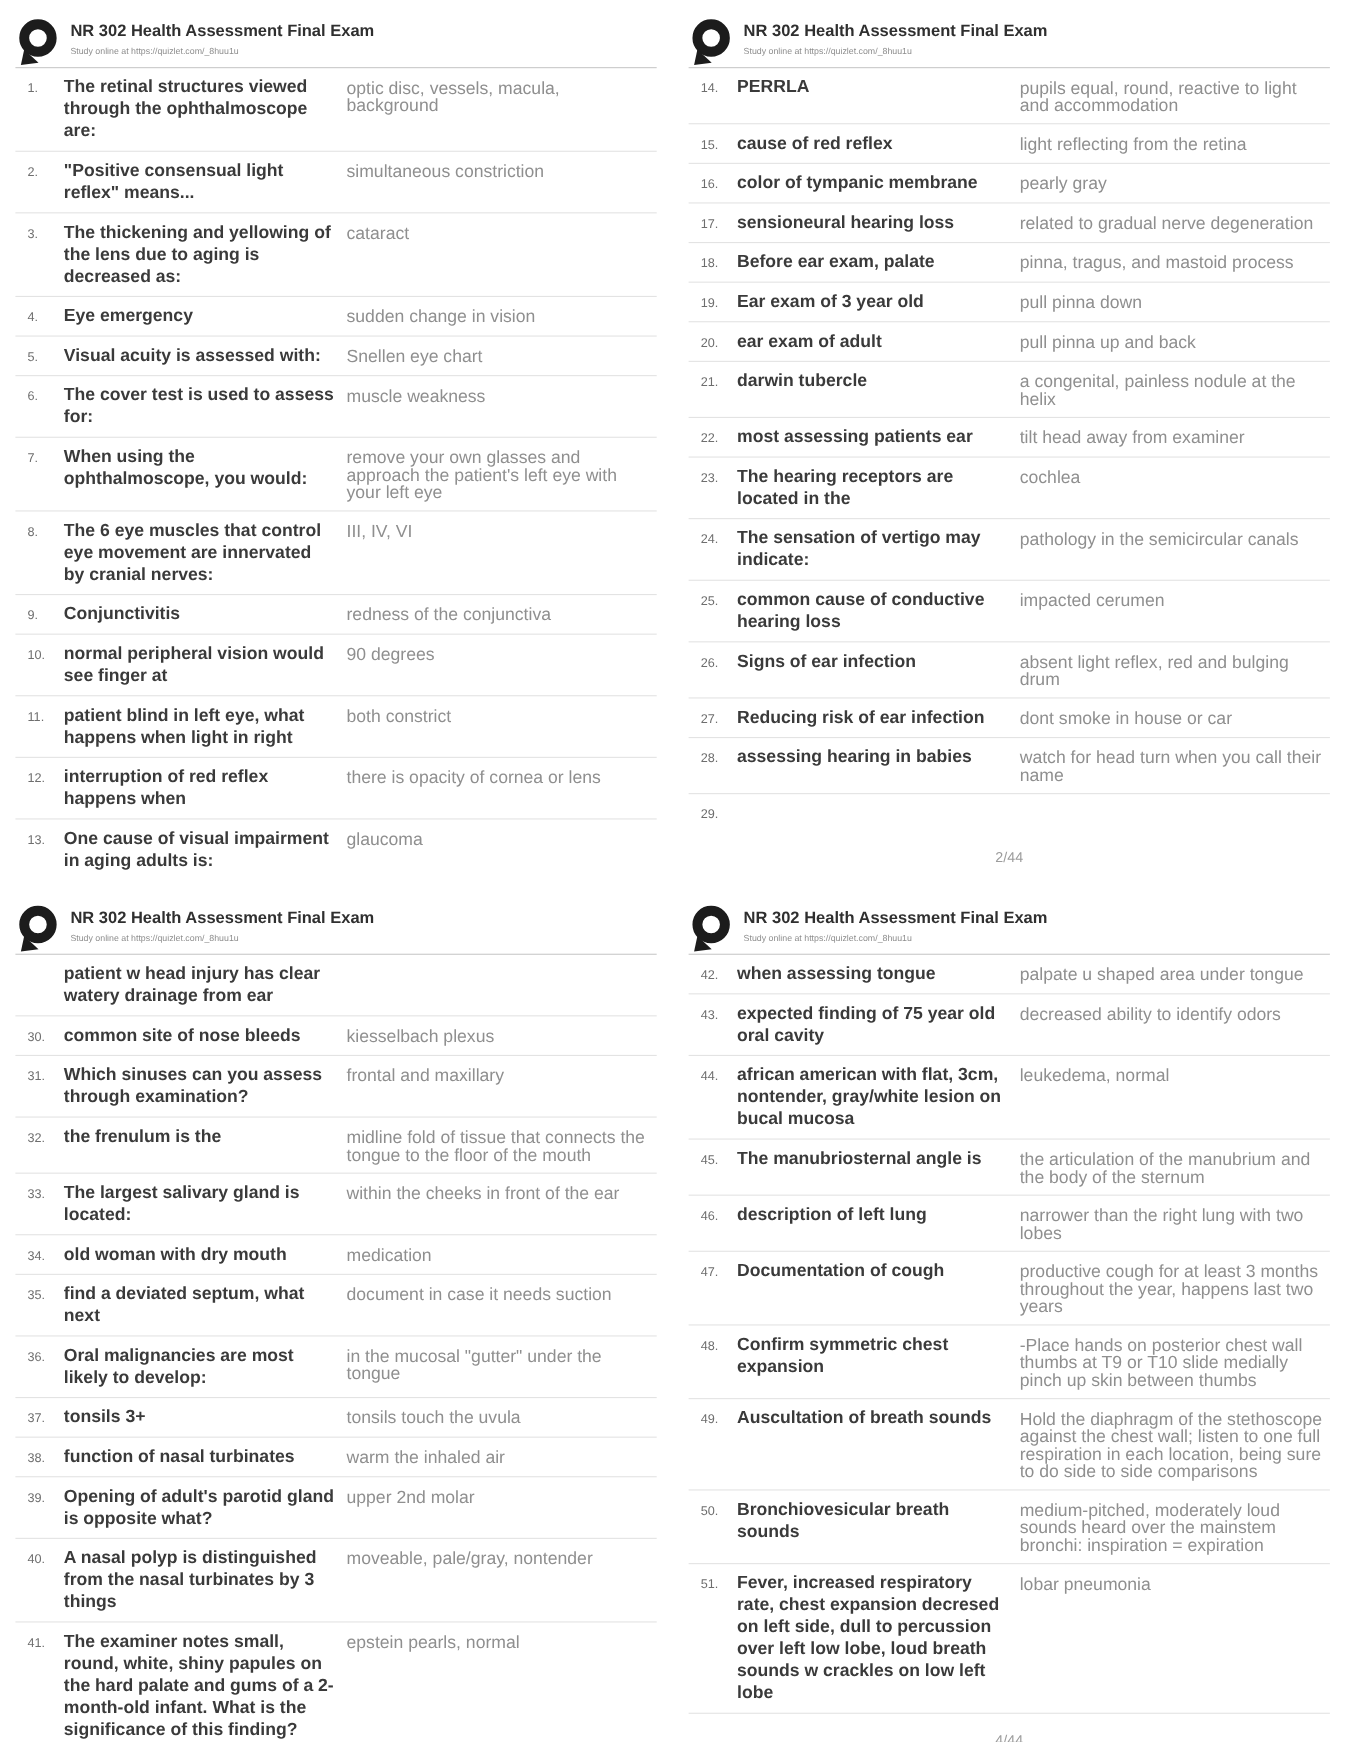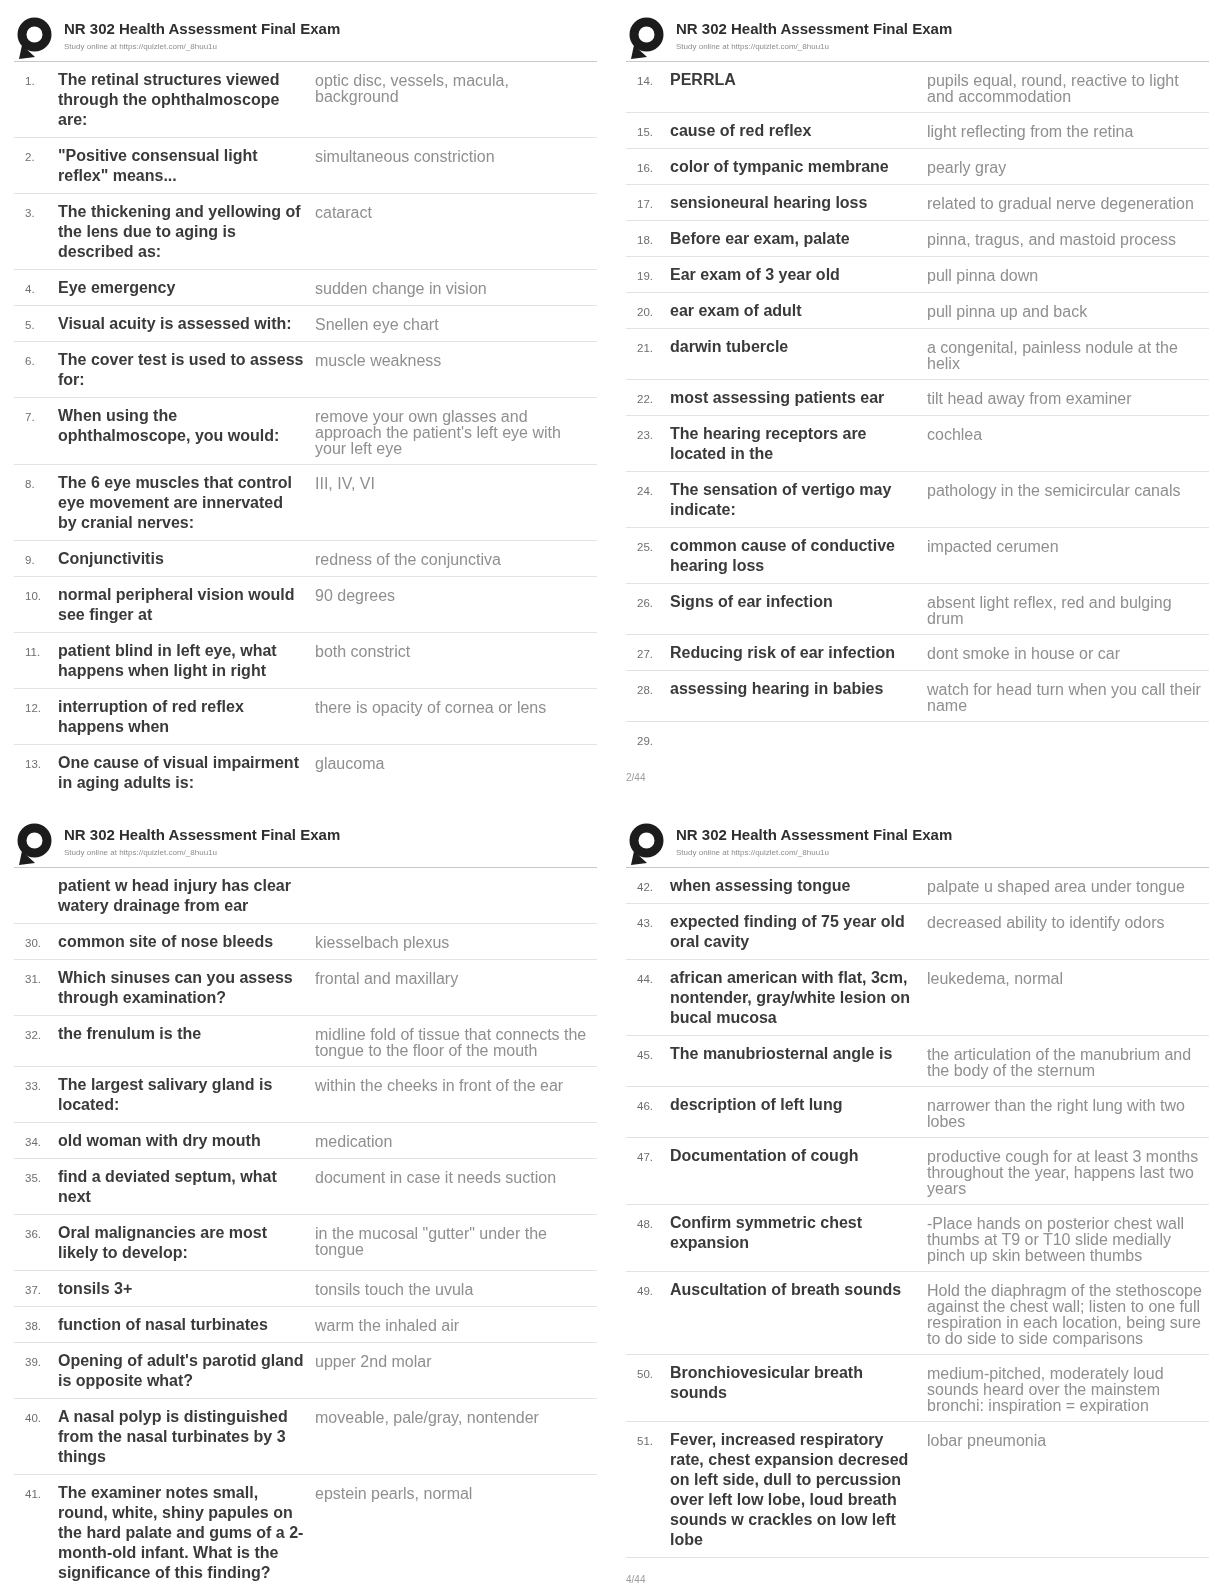--- a/index.html
+++ b/index.html
@@ -52,21 +52,21 @@
   }
   .q {
     font-size: 16px; font-weight: bold; color: #3a3a3a;
     line-height: 20px; padding-right: 10px;
   }
   .a {
     font-size: 16px; color: #8f8f8f;
     line-height: 16px; padding-top: 3px; padding-right: 4px;
   }
   .page-footer {
-    text-align: left; font-size: 10px; color: #9c9c9c;
+    text-align: center; font-size: 13px; color: #9c9c9c;
     margin-top: 16px;
   }
 </style>
 </head>
 <body>
 
 <div class="sheet-grid">
   <div class="page top">
     <div class="page-header">
       <span class="logo">
@@ -86,21 +86,21 @@
     <div class="q">The retinal structures viewed through the ophthalmoscope are:</div>
     <div class="a">optic disc, vessels, macula, background</div>
   </div>
         <div class="row">
     <div class="num">2.</div>
     <div class="q">"Positive consensual light reflex" means...</div>
     <div class="a">simultaneous constriction</div>
   </div>
         <div class="row">
     <div class="num">3.</div>
-    <div class="q">The thickening and yellowing of the lens due to aging is described as:</div>
+    <div class="q">The thickening and yellowing of the lens due to aging is decreased as:</div>
     <div class="a">cataract</div>
   </div>
         <div class="row">
     <div class="num">4.</div>
     <div class="q">Eye emergency</div>
     <div class="a">sudden change in vision</div>
   </div>
         <div class="row">
     <div class="num">5.</div>
     <div class="q">Visual acuity is assessed with:</div>

